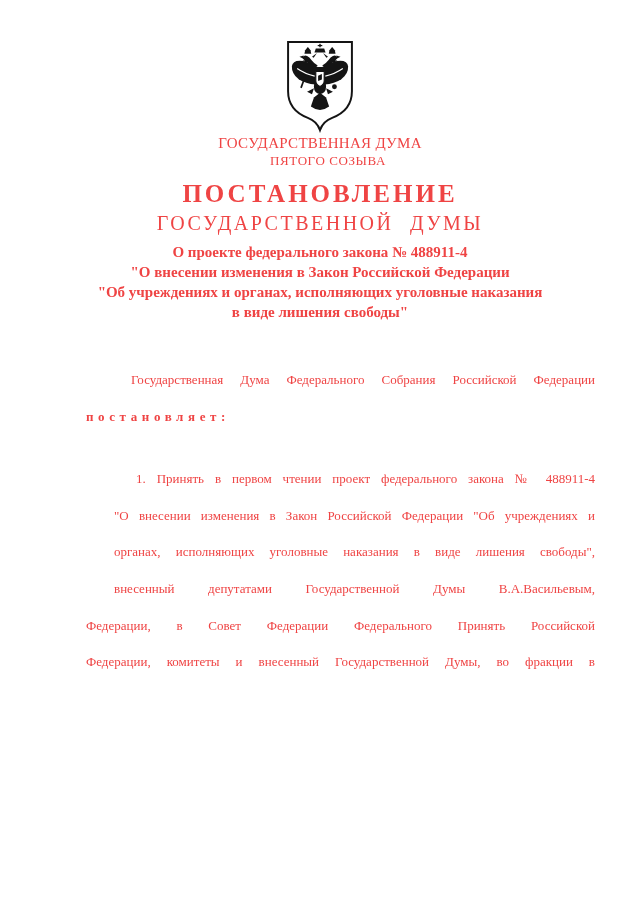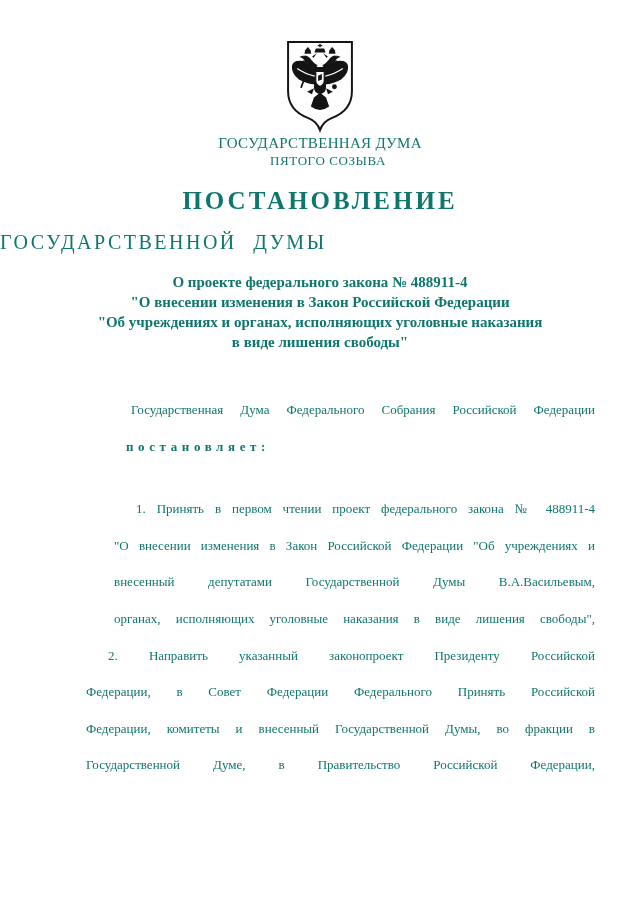--- a/index.html
+++ b/index.html
@@ -2,70 +2,71 @@
 <html><head>
 <meta charset="utf-8">
 <style>
   * { margin: 0; padding: 0; box-sizing: border-box; }
   html, body { background: #ffffff; }
   .page {
     position: relative;
     width: 640px;
     height: 900px;
     background: #ffffff;
-    color: #0f766e;
+    color: #ef4444;
     font-family: "Liberation Serif", "DejaVu Serif", serif;
     overflow: hidden;
   }
   
   .emblem {
     display: block;
     width: 76px;
     height: 94px;
     margin: 39px auto 2px auto;
   }
   
   .org-header { text-align: center; }
   .org-line1 { font-size: 15px; line-height: 16px; letter-spacing: 0.3px; }
   .org-line2 { font-size: 15px; line-height: 16px; letter-spacing: 0.3px; }
   .org-line3 { font-size: 13px; line-height: 15px; letter-spacing: 0.6px; margin-top: 2px; padding-left: 16px; }
   
   .doc-type {
-    margin-top: 20px;
+    margin-top: 13px;
     text-align: center;
     font-size: 25px;
     line-height: 26px;
     font-weight: bold;
     letter-spacing: 3px;
   }
   .doc-org {
-    margin-top: 17px;
+    margin-top: 5px;
+    text-align: center;
     font-size: 20px;
     line-height: 22px;
     letter-spacing: 2.5px;
     word-spacing: 9px;
   }
   
   .subject {
-    margin-top: 19px;
+    margin-top: 8px;
     text-align: center;
     font-weight: bold;
     font-size: 15px;
     line-height: 20px;
   }
   
   .body-text {
     margin: 40px 45px 0 86px; 
     font-size: 13px;
   }
   .bline { line-height: 36.6px; }
   .j { text-align: justify; text-align-last: justify; }
   .ind-open { text-indent: 45px; }
   .ind-num  { text-indent: 22px; }
-  .resolves { font-weight: bold; letter-spacing: 4.6px; margin-left: 40px; }
+  .resolves { font-weight: bold; letter-spacing: 4.6px; }
   .para1 { margin-top: 26px; margin-left: 28px; }
 </style>
 </head>
 <body>
 
 <div class="page">
 
   <svg class="emblem" viewBox="0 0 100 122" aria-hidden="true">
     <path d="M8 3 H92 V68 Q92 93 66 103 Q54 107.5 50 119 Q46 107.5 34 103 Q8 93 8 68 Z" fill="#ffffff" stroke="#141414" stroke-width="2.6"></path>
     <g fill="#141414">
@@ -110,25 +111,23 @@
     <div>в виде лишения свободы"</div>
   </div>
 
   <div class="body-text">
     <div class="bline j ind-open">Государственная Дума Федерального Собрания Российской Федерации</div>
     <div class="bline resolves">постановляет:</div>
 
     <div class="para1">
       <div class="bline j ind-num">1. Принять в первом чтении проект федерального закона № 488911-4</div>
       <div class="bline j">"О внесении изменения в Закон Российской Федерации "Об учреждениях и</div>
+      <div class="bline j">органах, исполняющих уголовные наказания в виде лишения свободы",</div>
       <div class="bline j">внесенный депутатами Государственной Думы В.А.Васильевым,</div>
-      <div class="bline j">органах, исполняющих уголовные наказания в виде лишения свободы",</div>
     </div>
 
     <div>
-      <div class="bline j ind-num">2. Направить указанный законопроект Президенту Российской</div>
       <div class="bline j">Федерации, в Совет Федерации Федерального Принять Российской</div>
       <div class="bline j">Федерации, комитеты и внесенный Государственной Думы, во фракции в</div>
-      <div class="bline j">Государственной Думе, в Правительство Российской Федерации,</div>
     </div>
   </div>
 
 </div>
 
 </body></html>

